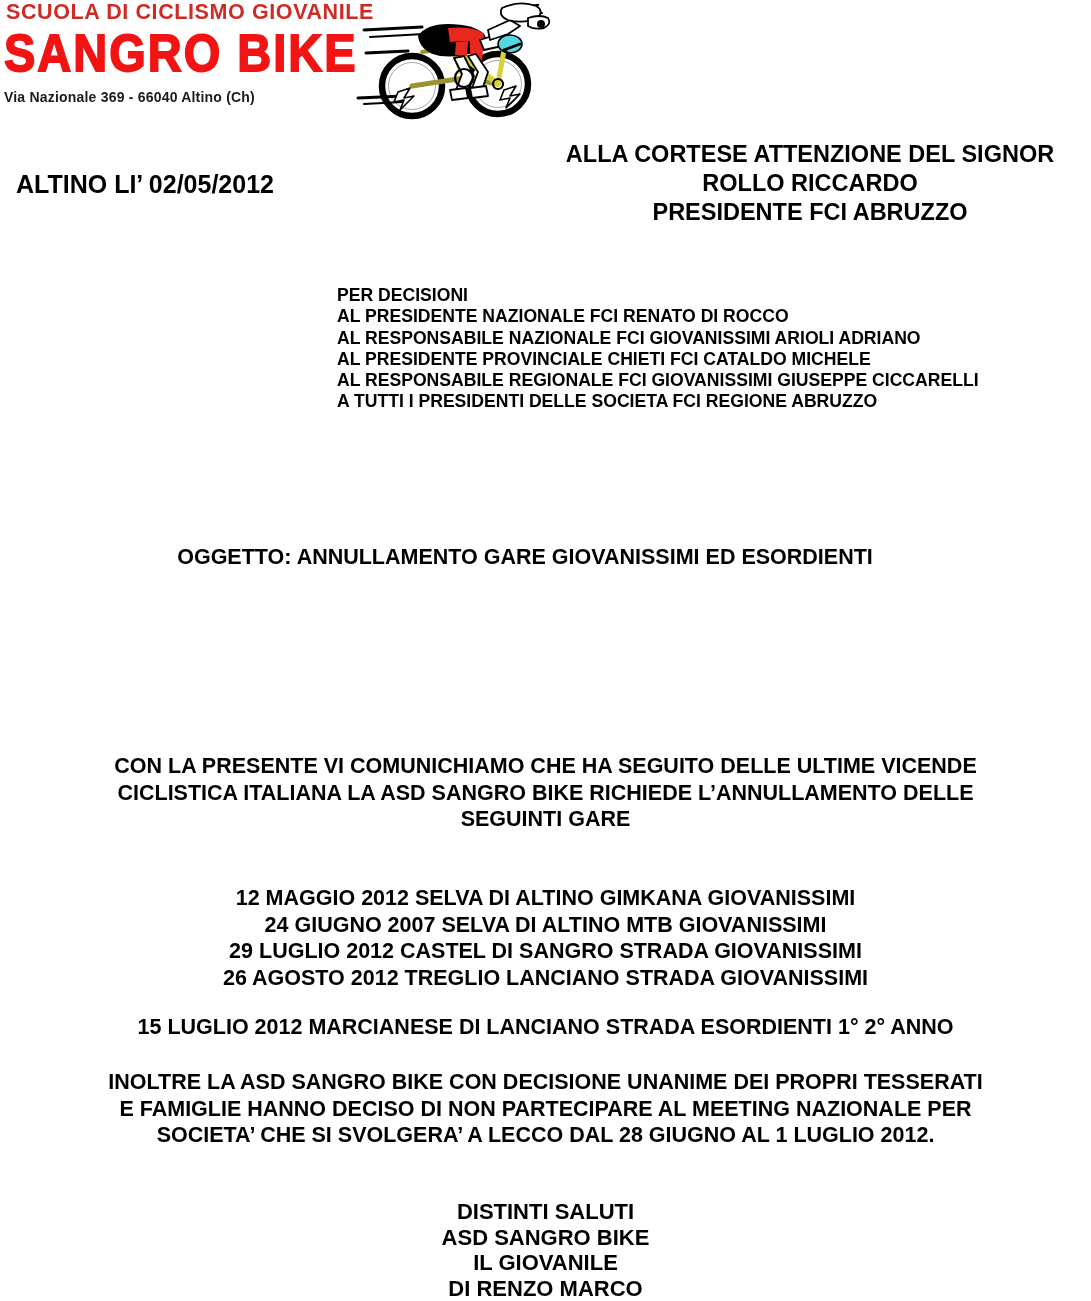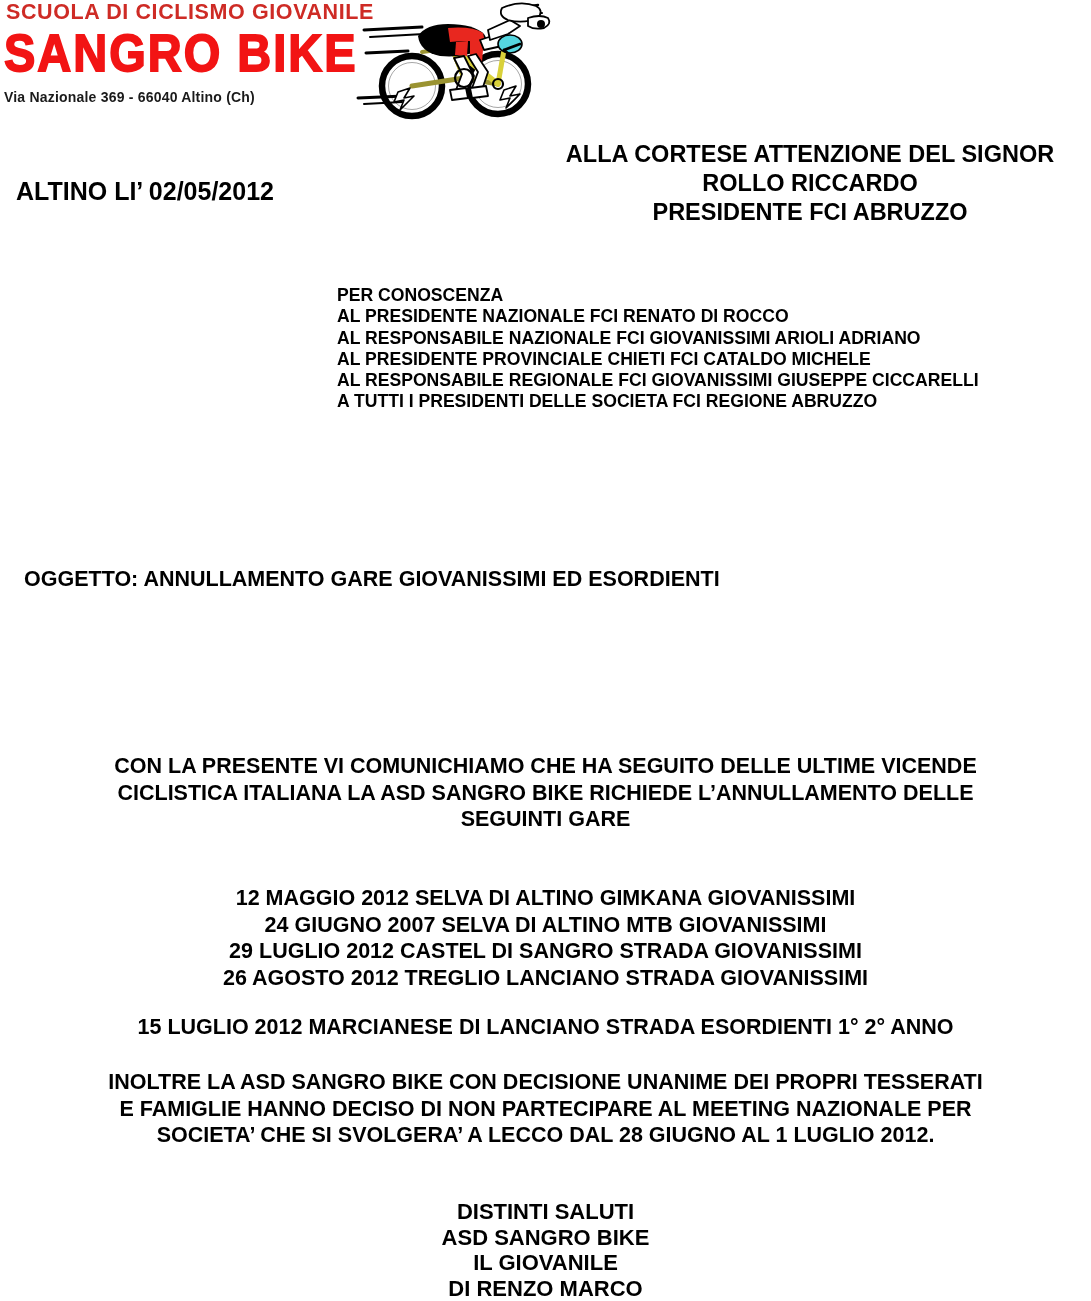--- a/index.html
+++ b/index.html
@@ -85,21 +85,20 @@
   }
 
   .date-line {
     position: absolute;
     left: 16px;
     top: 172px;
     font-size: 25px;
     font-weight: bold;
     white-space: nowrap;
     line-height: 1;
-    margin-top: 7px;
   }
 
   .addressee {
     position: absolute;
     left: 460px;
     top: 140px;
     width: 700px;
     font-size: 23.5px;
     font-weight: bold;
     line-height: 29px;
@@ -116,27 +115,27 @@
     font-size: 17.6px;
     font-weight: bold;
     line-height: 21.3px;
     white-space: nowrap;
   }
   .cc-block .ln { display: block; }
 
   .subject {
     position: absolute;
     left: 0;
-    top: 569px;
+    top: 547px;
     width: 1050px;
-    font-size: 21.5px;
-    font-weight: bold;
-    line-height: 1;
-    white-space: nowrap;
-    padding-left: 24px;
+    text-align: center;
+    font-size: 21.5px;
+    font-weight: bold;
+    line-height: 1;
+    white-space: nowrap;
   }
 
   .body-block {
     position: absolute;
     left: 0;
     top: 753px;
     width: 1091px;
     text-align: center;
     font-size: 21.5px;
     font-weight: bold;
@@ -279,21 +278,21 @@
 
   <div class="date-line">ALTINO LI’ 02/05/2012</div>
 
   <div class="addressee">
     <span class="ln first">ALLA CORTESE ATTENZIONE DEL SIGNOR</span>
     <span class="ln">ROLLO RICCARDO</span>
     <span class="ln">PRESIDENTE FCI ABRUZZO</span>
   </div>
 
   <div class="cc-block">
-    <span class="ln">PER CONOSCENZA</span>
+    <span class="ln">PER DECISIONI</span>
     <span class="ln">AL PRESIDENTE NAZIONALE FCI RENATO DI ROCCO</span>
     <span class="ln">AL RESPONSABILE NAZIONALE FCI GIOVANISSIMI ARIOLI ADRIANO</span>
     <span class="ln">AL PRESIDENTE PROVINCIALE CHIETI FCI CATALDO MICHELE</span>
     <span class="ln">AL RESPONSABILE REGIONALE FCI GIOVANISSIMI GIUSEPPE CICCARELLI</span>
     <span class="ln">A TUTTI I PRESIDENTI DELLE SOCIETA FCI REGIONE ABRUZZO</span>
   </div>
 
   <div class="subject">OGGETTO: ANNULLAMENTO GARE GIOVANISSIMI ED ESORDIENTI</div>
 
   <div class="body-block">

